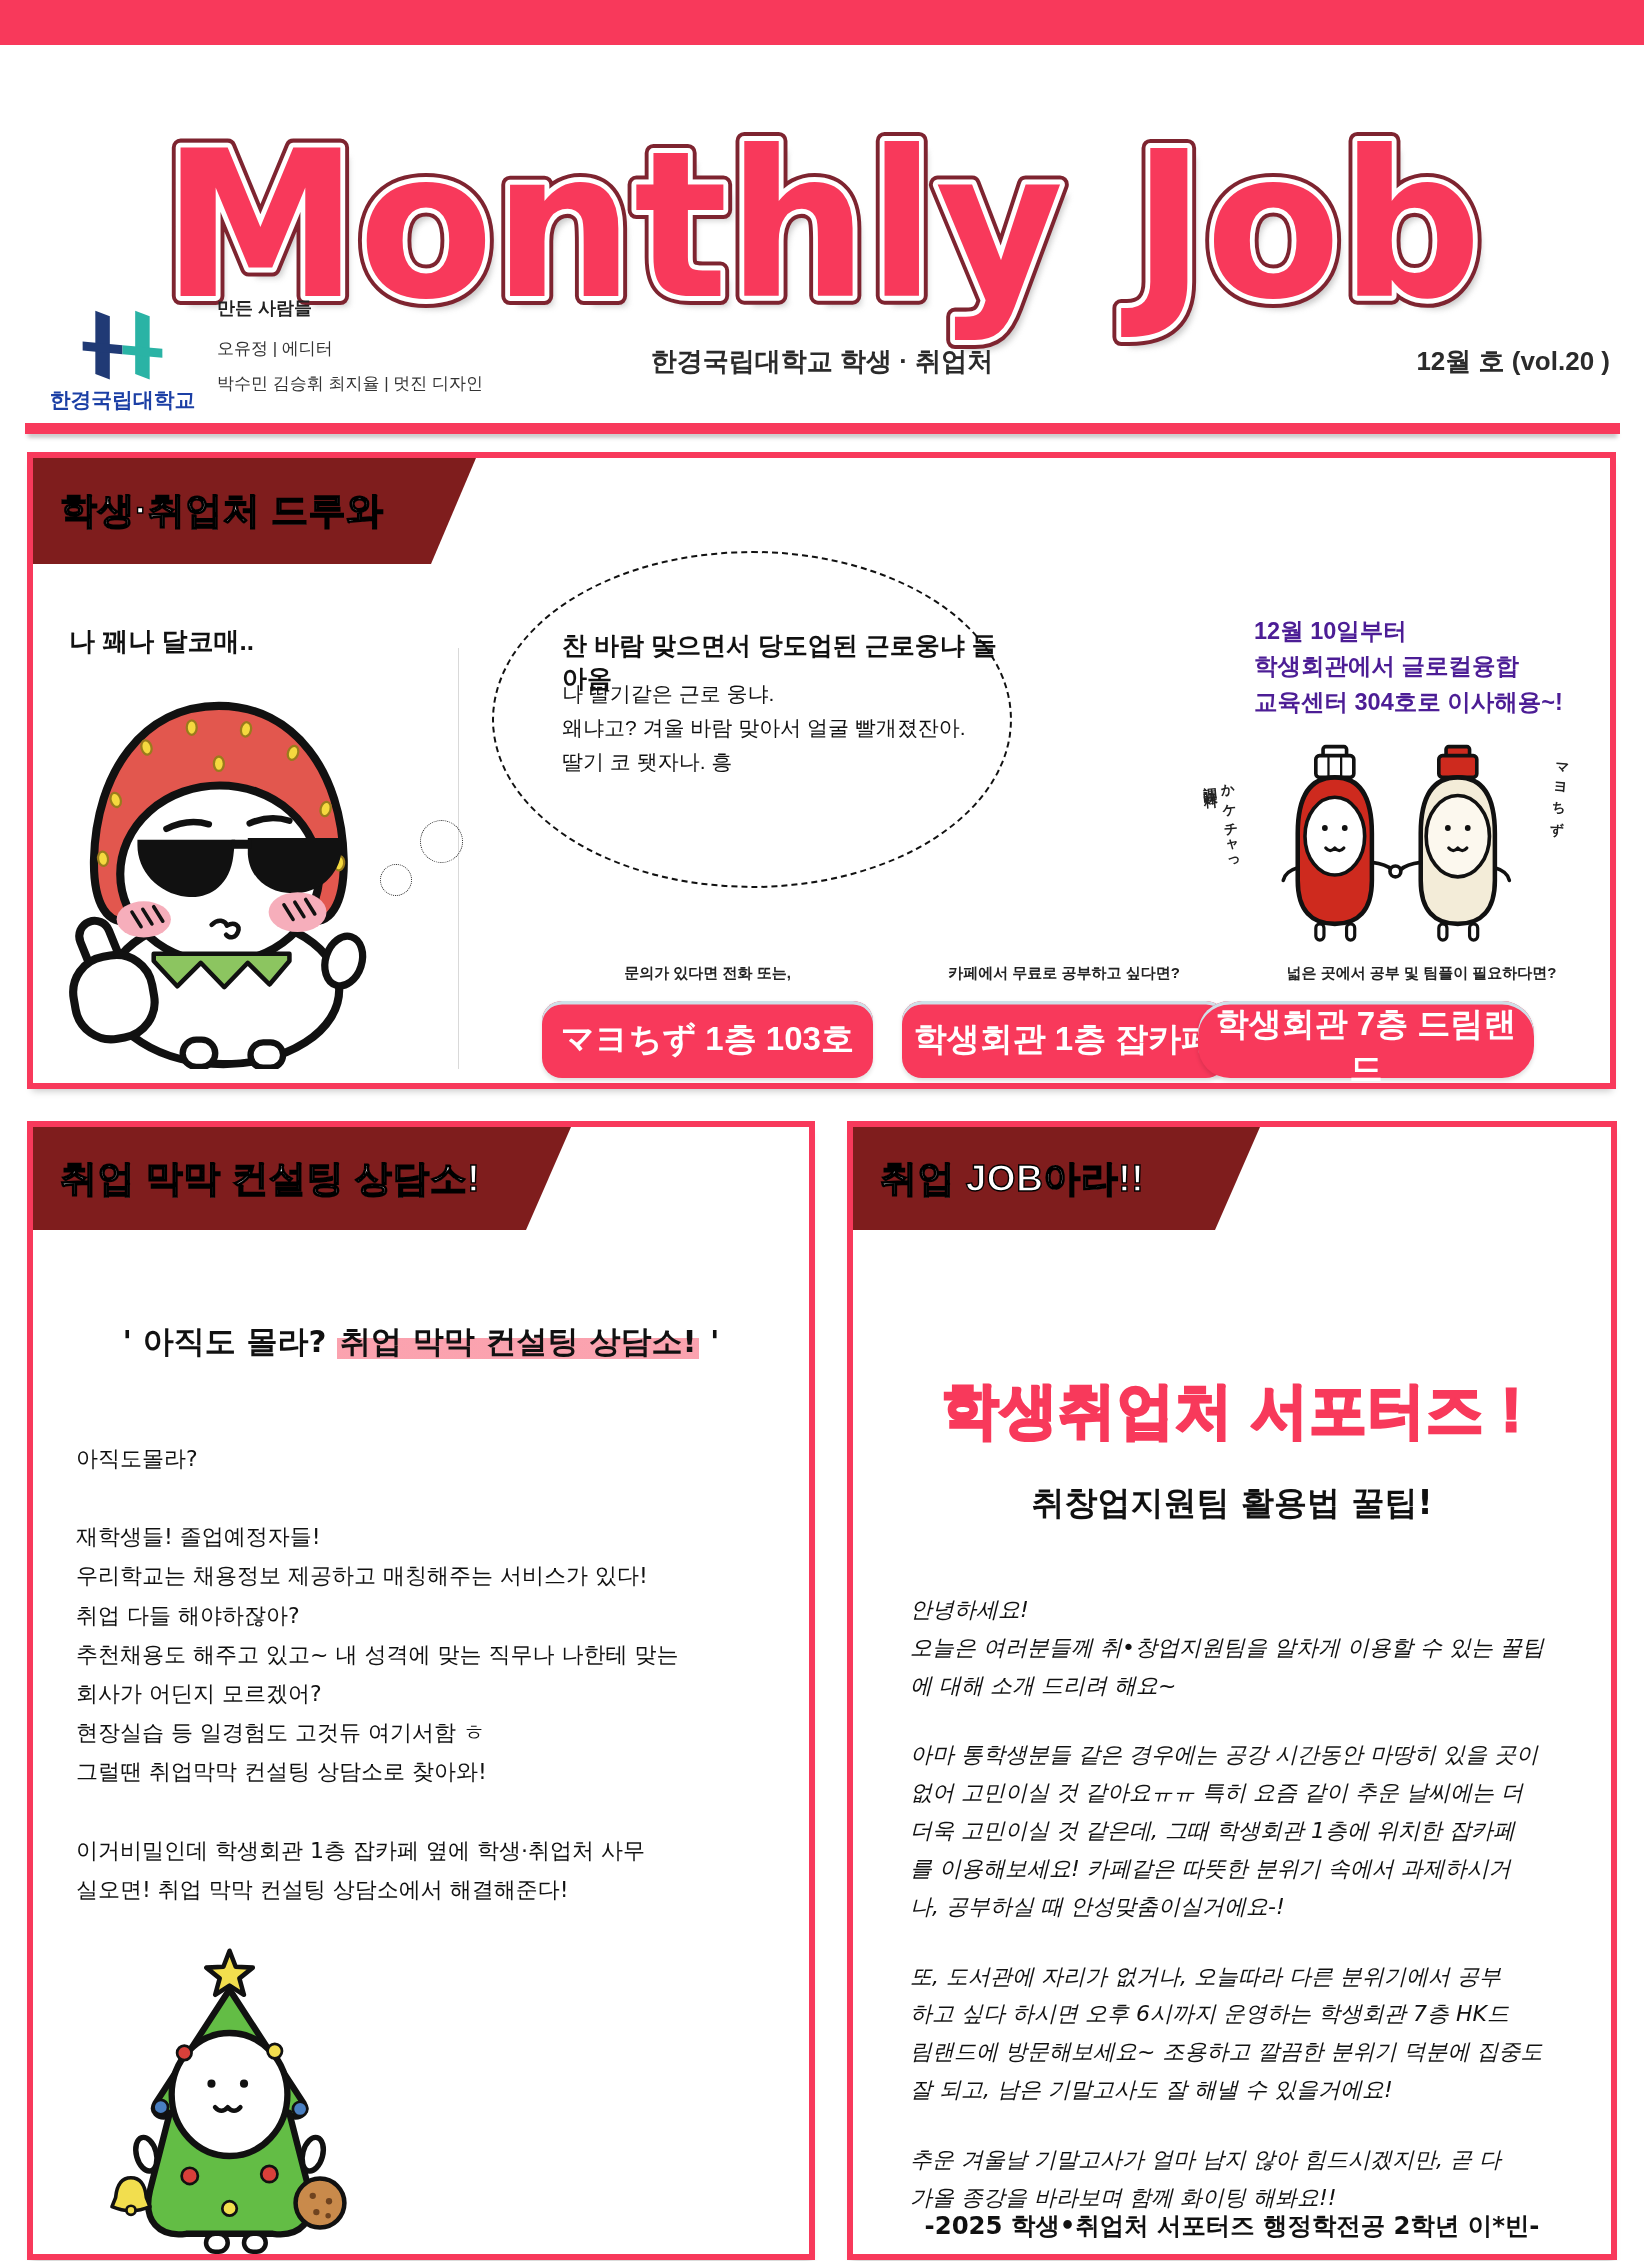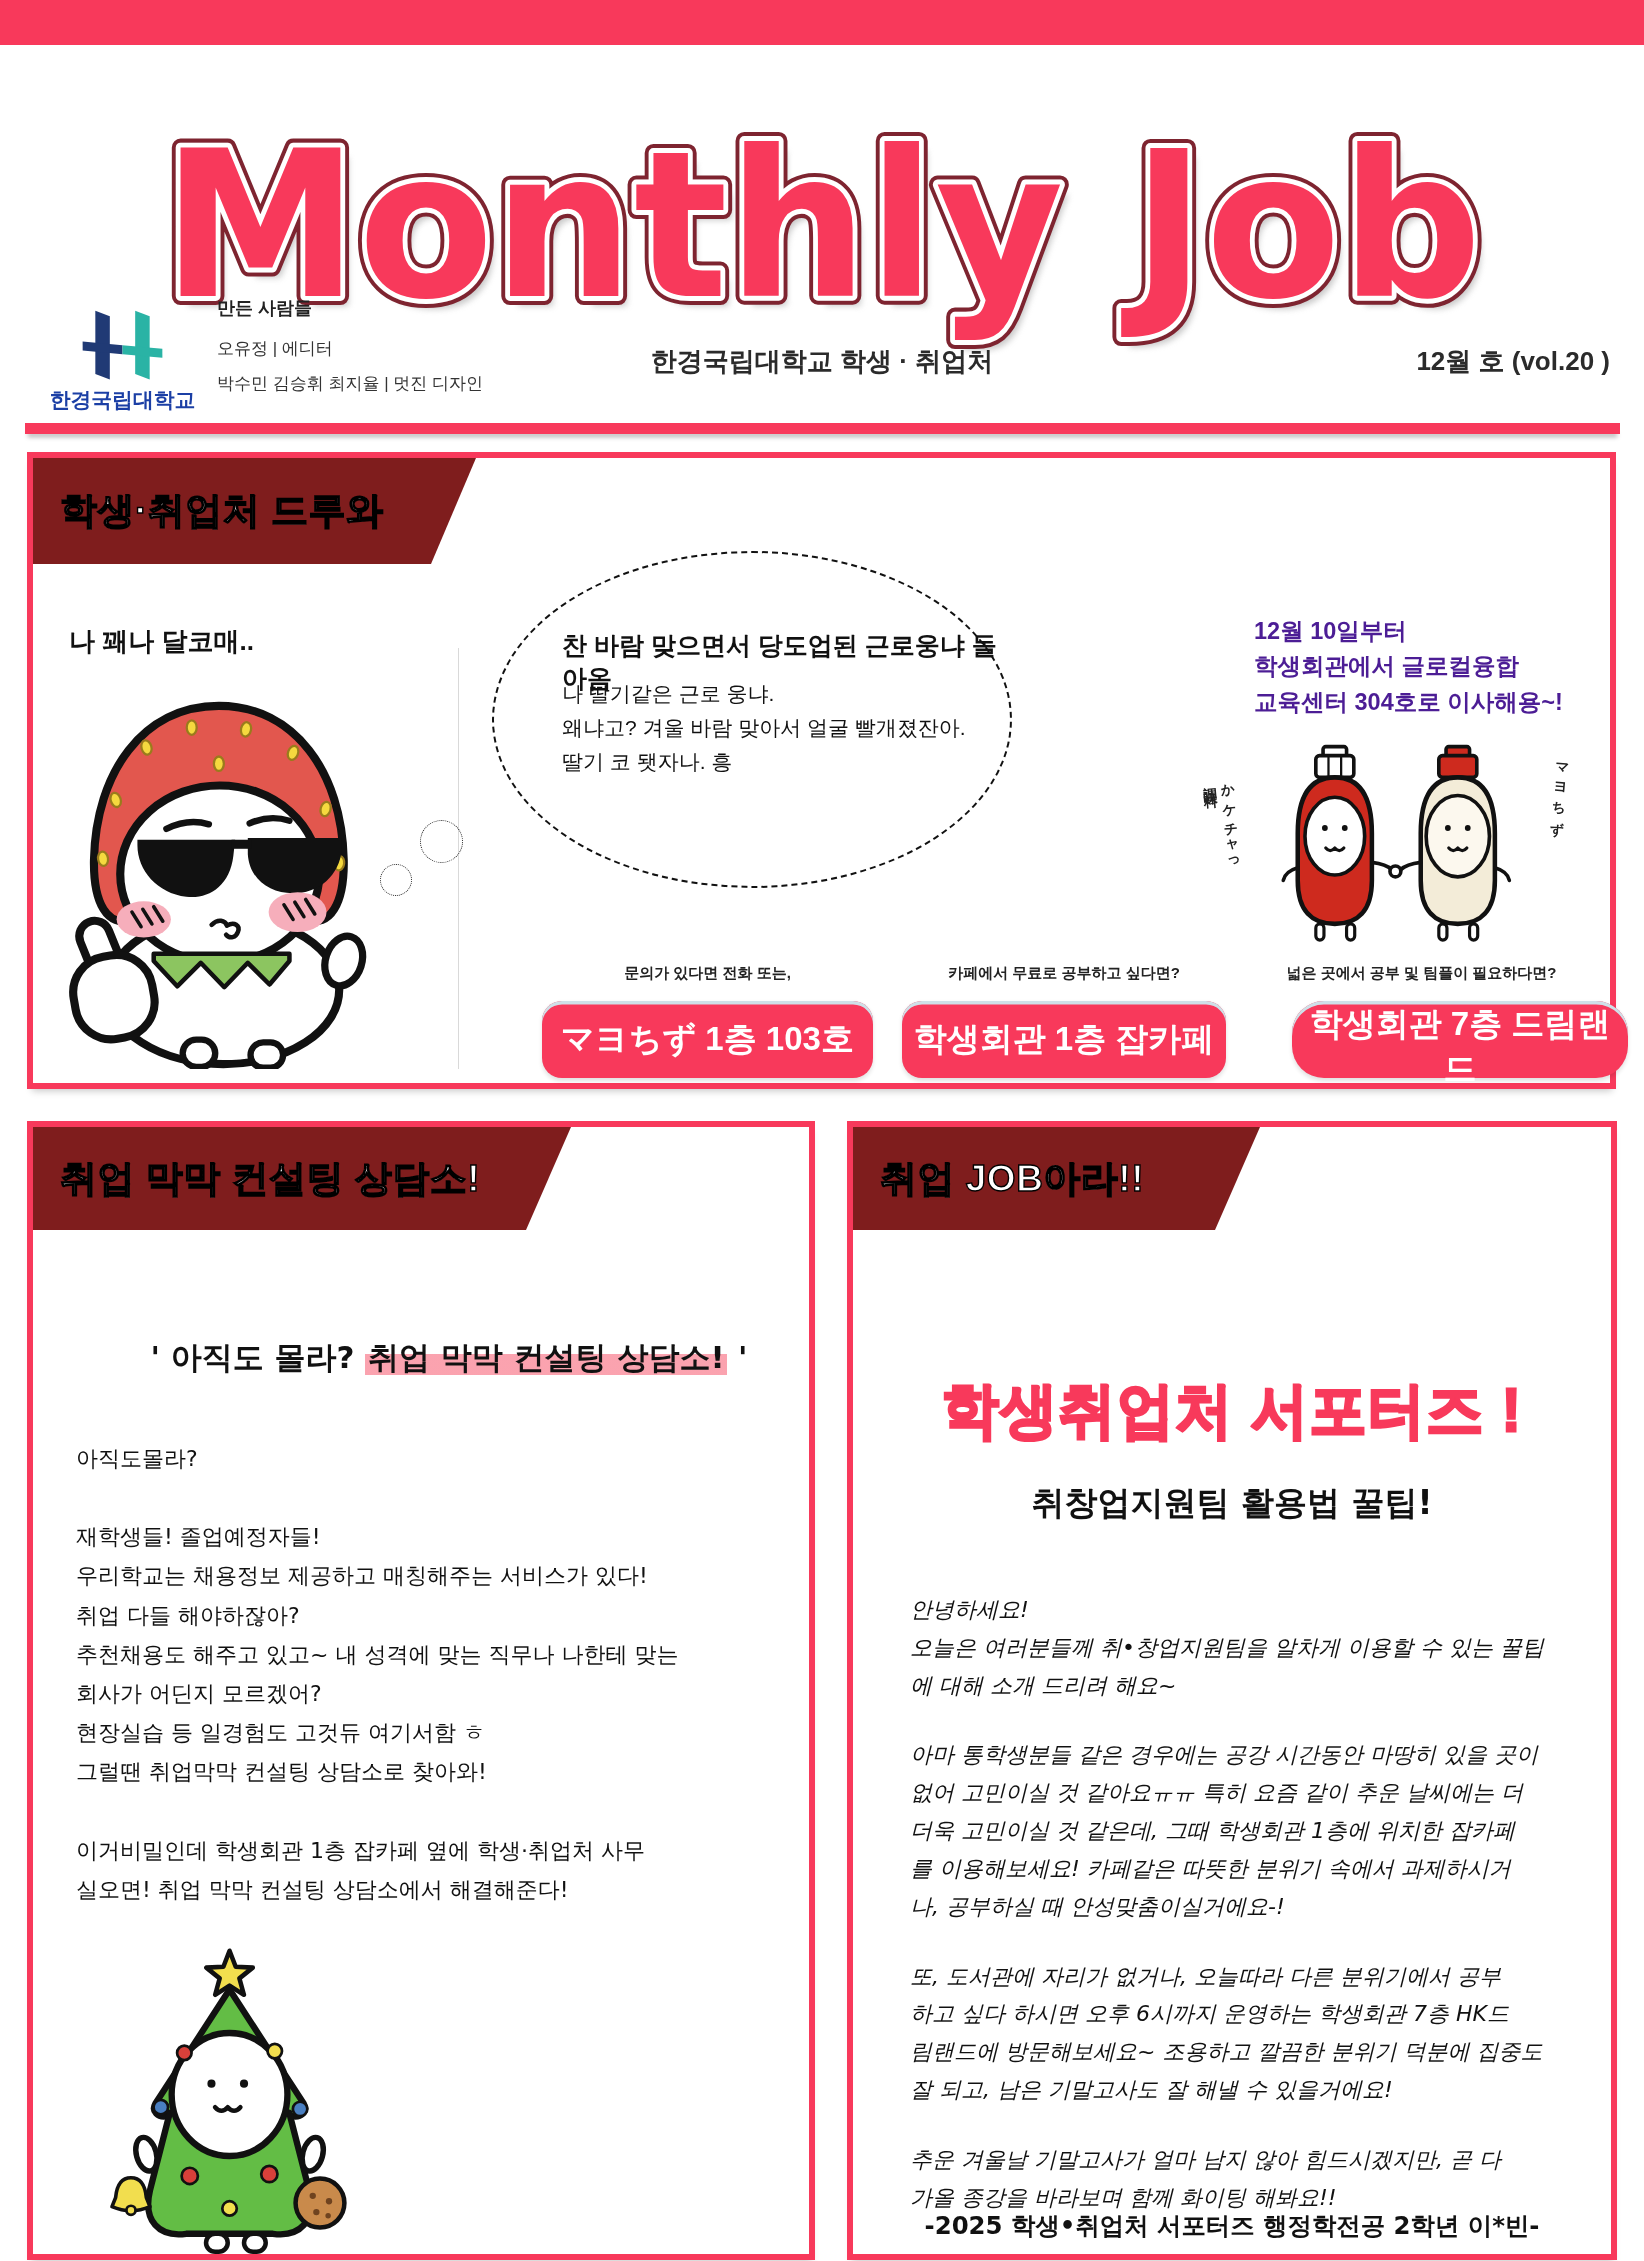--- a/index.html
+++ b/index.html
@@ -49,25 +49,25 @@
   .vl-right{left:1516px;top:296px;height:136px;transform:rotate(5deg);}
   .card-caption{top:506px;text-align:center;font-size:15px;font-weight:600;color:#222;}
   .cap1{left:509px;width:331px;}
   .cap2{left:869px;width:324px;}
   .cap3{left:1221px;width:335px;}
   .loc-button{top:543px;height:77px;background:#F8395B;border:none;border-radius:20px;
               color:#fff;font-size:33px;font-weight:800;font-family:"Liberation Sans",sans-serif;
               box-shadow:inset 0 3.6px 0 #cfe0e8,0 2.7px 4.5px rgba(0,0,0,.12);position:absolute;cursor:pointer;}
   .btn1{left:509px;width:331px;}
   .btn2{left:869px;width:324px;}
-  .btn3{left:1259px;width:336px;border-radius:32px;}
+  .btn3{left:1165px;width:336px;border-radius:32px;}
 
   
   .hand{font-family:"DejaVu Sans",cursive;}
-  .quote{left:0;top:210px;width:100%;text-align:center;font-size:31px;font-weight:600;color:#111;padding-left:28px;}
+  .quote{left:0;top:194px;width:100%;text-align:center;font-size:31px;font-weight:600;color:#111;}
   .quote .hl{background:linear-gradient(transparent 42%, rgba(248,106,126,.62) 42%);padding:0 2.7px;}
   .body2{left:43px;top:312px;width:692px;font-size:22px;line-height:1.78;color:#111;}
   .tree-svg{left:50px;top:821px;}
 
   
   .sup-title{left:0;top:246px;width:100%;text-align:center;font-size:57px;font-weight:900;color:#F8395B;
              -webkit-text-stroke:2.7px #F8395B;letter-spacing:1.4px;transform:scaleY(1.06);}
   .sup-sub{left:0;top:354px;width:100%;text-align:center;font-size:33px;font-weight:700;color:#111;}
   .body3{left:57px;top:452px;width:656px;font-size:22px;line-height:1.72;color:#111;}
   .body3 p{margin:12px 0 32px 0;font-style:italic;}

